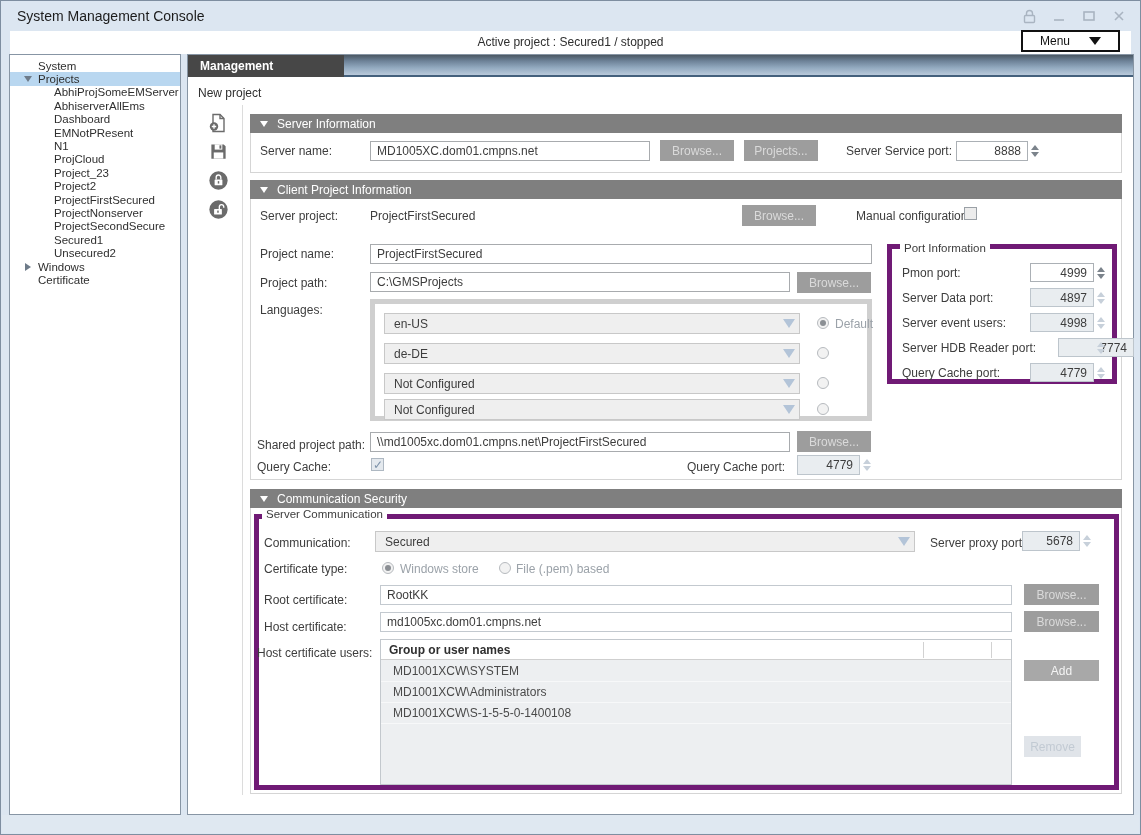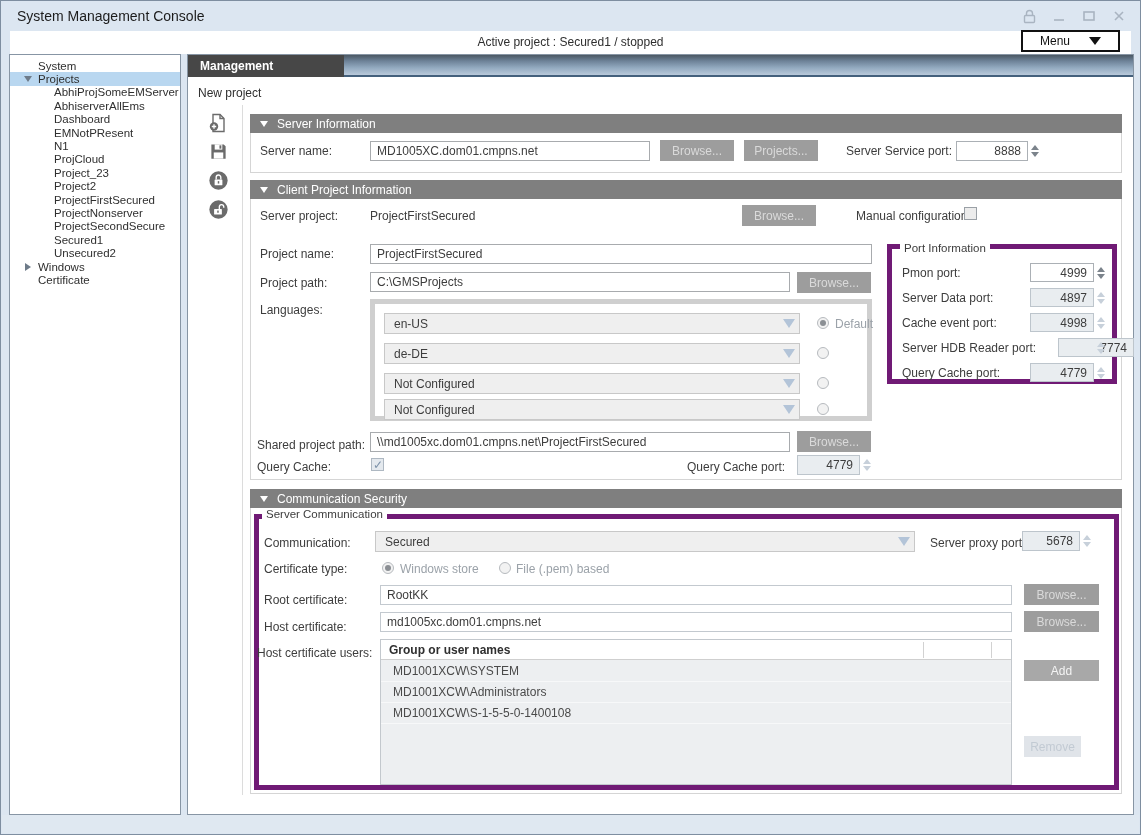--- a/index.html
+++ b/index.html
@@ -309,21 +309,21 @@
       <div class="arrows" style="left:204px;top:14px;">
           <span class="tri-up"></span>
           <span class="tri-dn"></span>
         </div>
       <span class="lbl" style="left:10px;top:42px;">Server Data port:</span>
       <div class="spinbox dis" style="left:138px;top:39px;width:64px;height:19px;">4897</div>
       <div class="arrows dis" style="left:204px;top:39px;">
           <span class="tri-up"></span>
           <span class="tri-dn"></span>
         </div>
-      <span class="lbl" style="left:10px;top:67px;">Cache event port:</span>
+      <span class="lbl" style="left:10px;top:67px;">Server event users:</span>
       <div class="spinbox dis" style="left:138px;top:64px;width:64px;height:19px;">4998</div>
       <div class="arrows dis" style="left:204px;top:64px;">
           <span class="tri-up"></span>
           <span class="tri-dn"></span>
         </div>
       <span class="lbl" style="left:10px;top:92px;">Server HDB Reader port:</span>
       <div class="spinbox dis" style="left:138px;top:89px;width:76px;height:19px;margin-left:28px;">7774</div>
       <div class="arrows dis" style="left:204px;top:89px;">
           <span class="tri-up"></span>
           <span class="tri-dn"></span>

